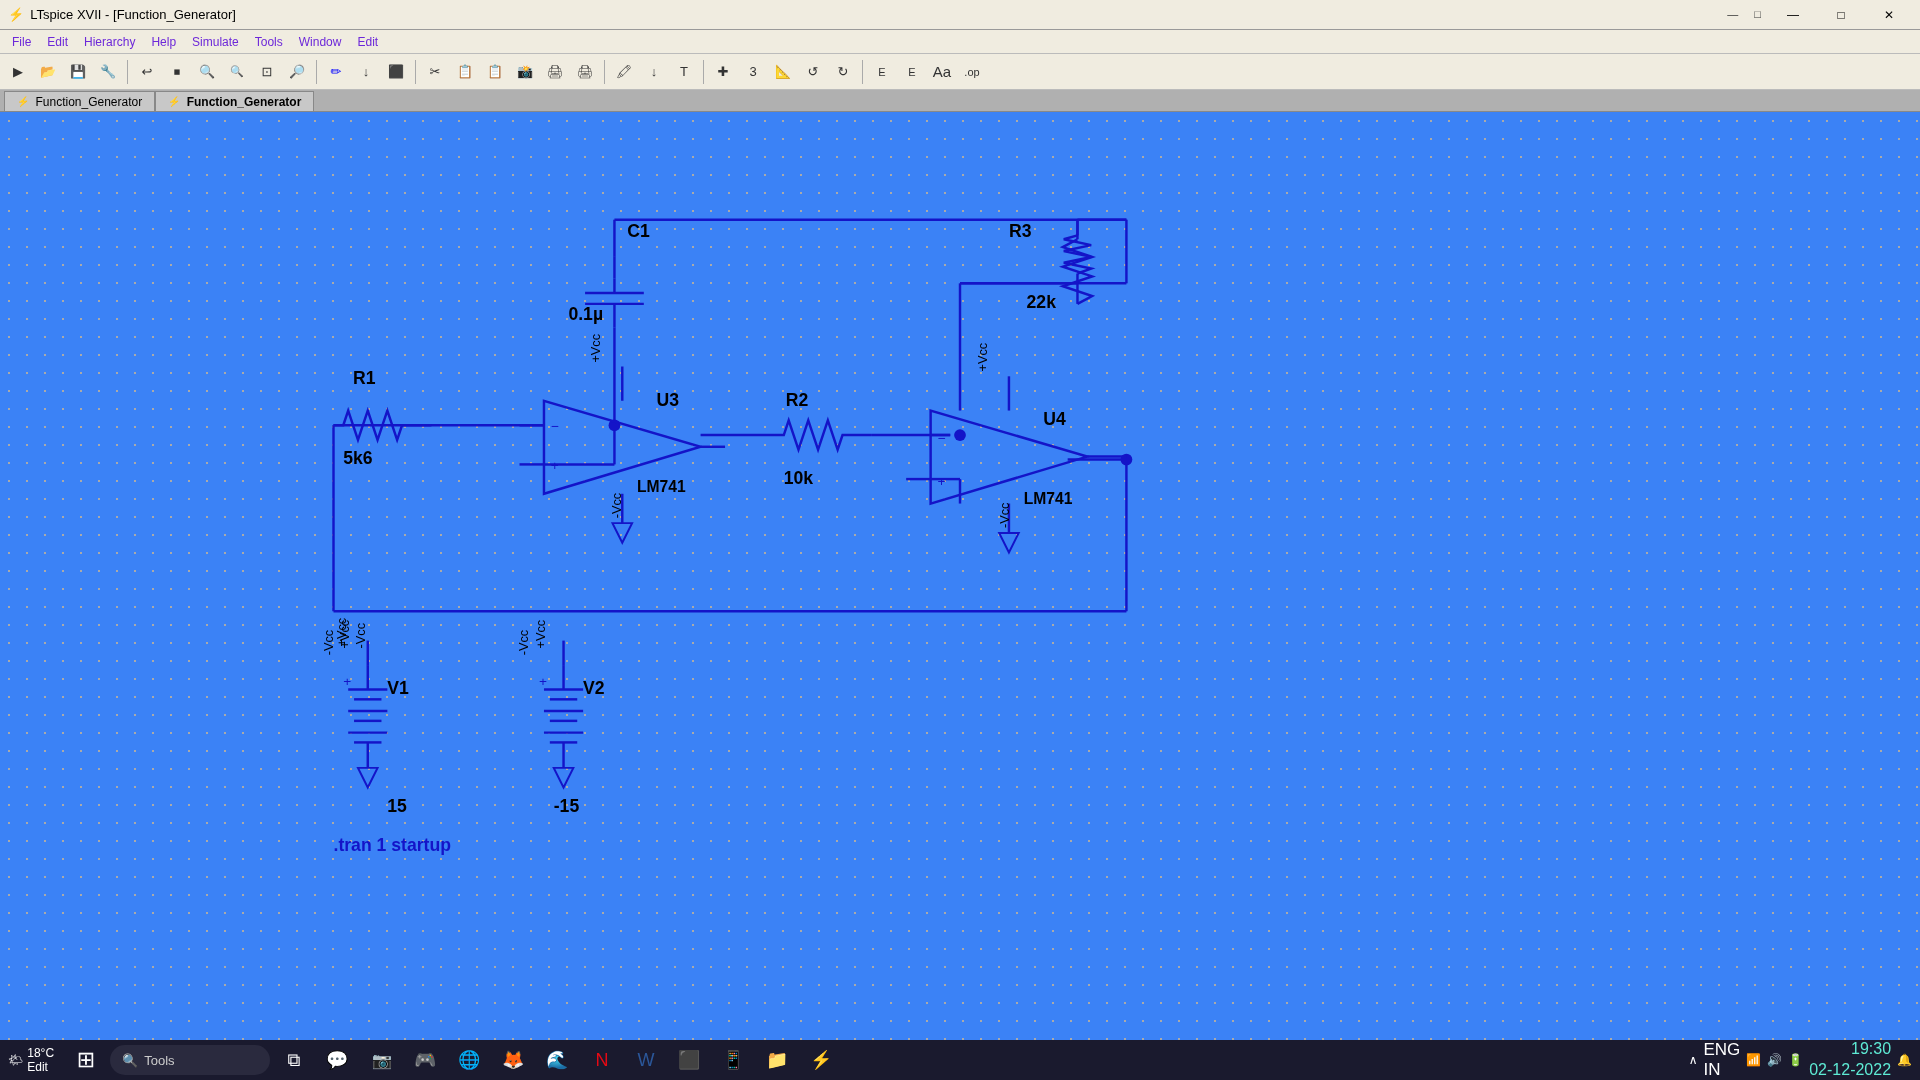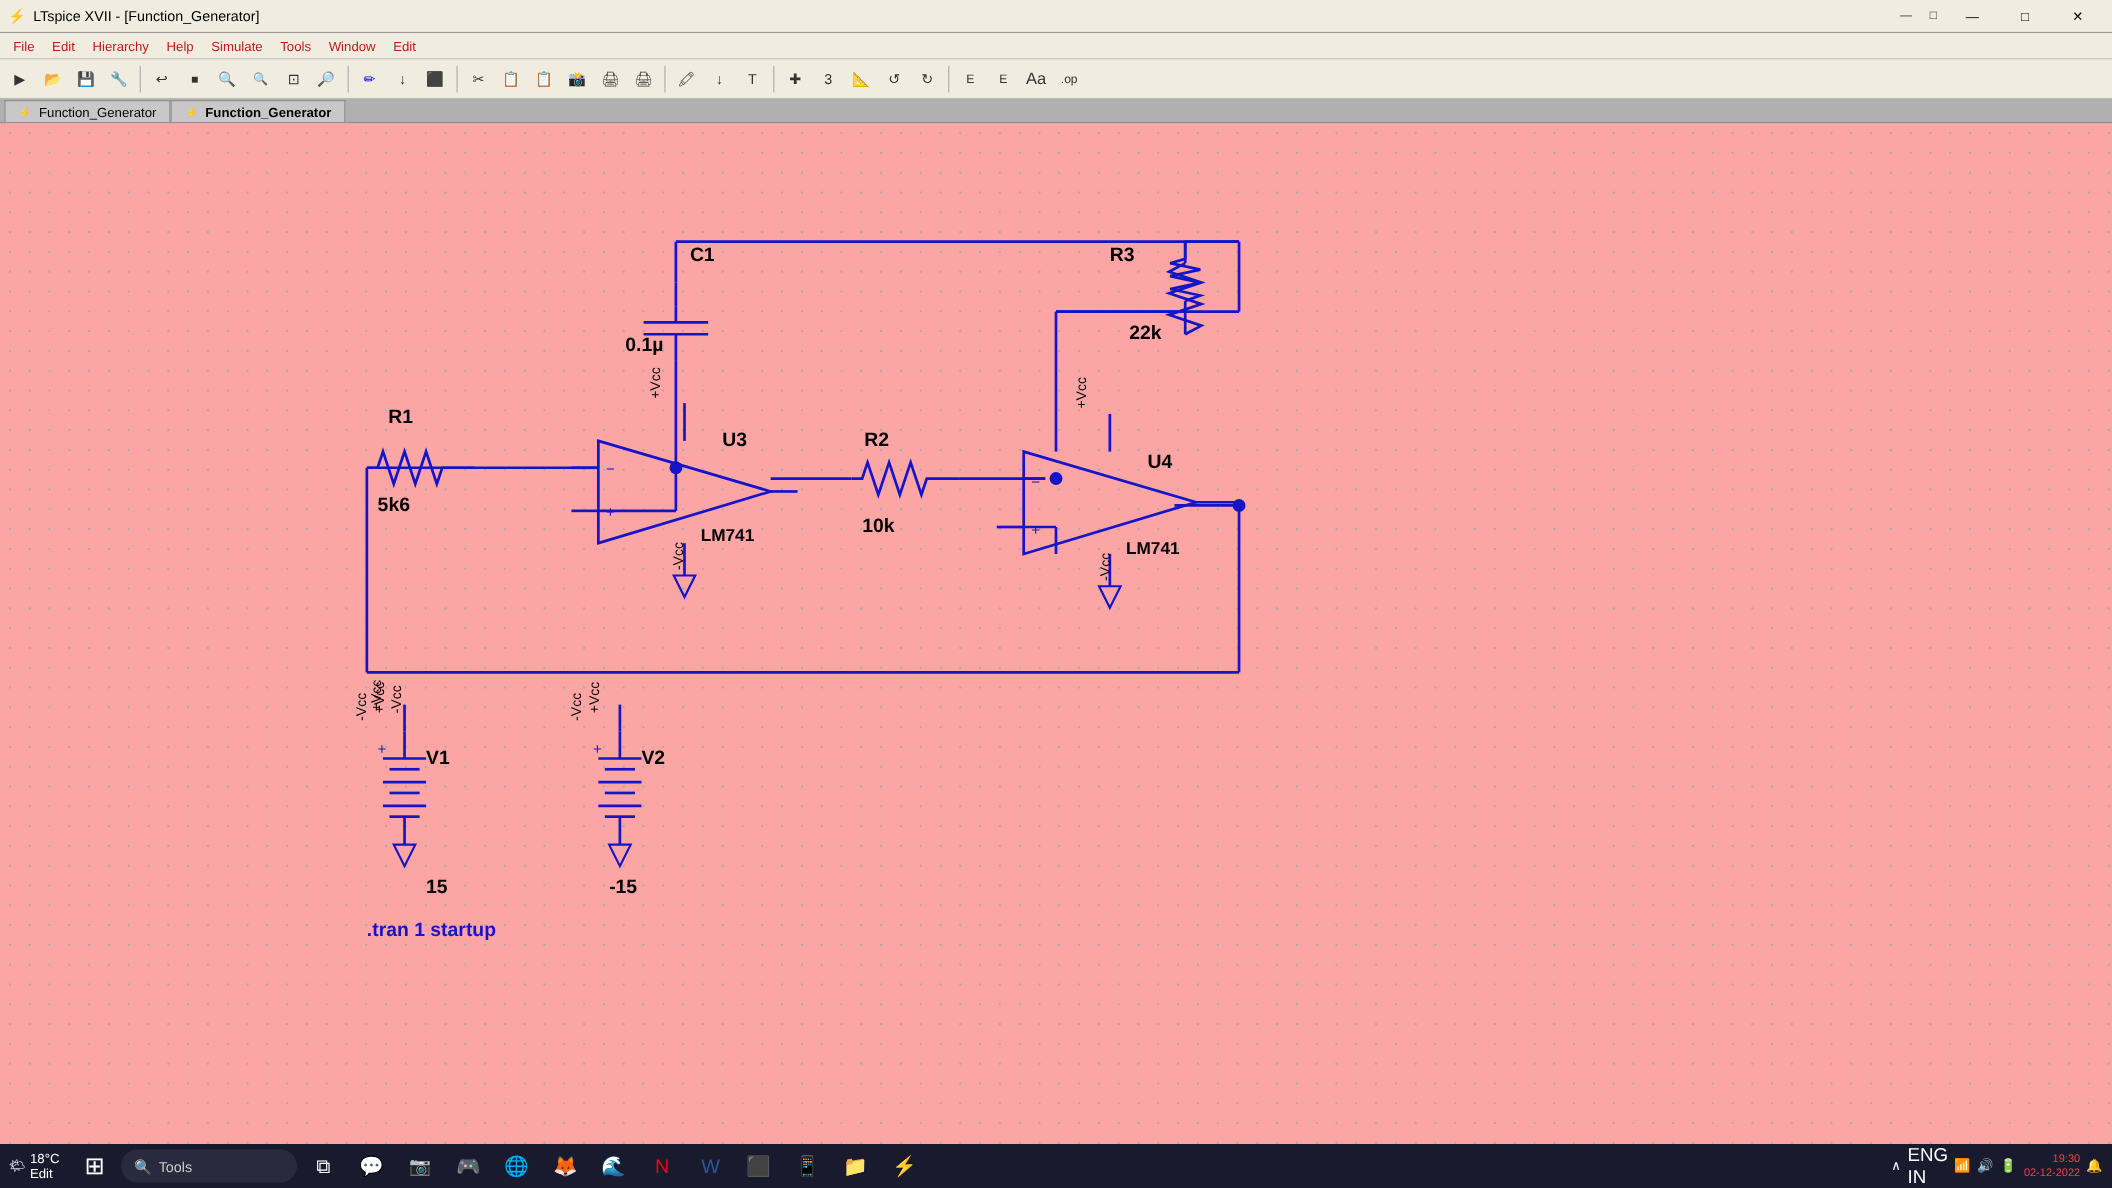--- a/index.html
+++ b/index.html
@@ -17,21 +17,21 @@
     #titlebar .win-controls { display: flex; gap: 2px; }
     #titlebar .win-btn { width: 46px; height: 30px; display: flex; align-items: center; justify-content: center; font-size: 12px; cursor: pointer; color: #000; background: transparent; border: none; }
 
     
     #menubar {
       width: 100%; height: 24px; background: #f0ece0;
       display: flex; align-items: center;
       border-bottom: 1px solid #bbb;
       padding: 0 4px;
     }
-    #menubar span { font-size: 12px; color: #b91c1c; padding: 2px 8px; cursor: pointer; }
+    #menubar span { font-size: 12px; color: #6d28d9; padding: 2px 8px; cursor: pointer; }
 
     
     #toolbar {
       width: 100%; height: 36px; background: #f0ece0;
       display: flex; align-items: center;
       border-bottom: 1px solid #bbb;
       padding: 0 4px; gap: 2px;
     }
     .tb-btn {
       width: 28px; height: 28px; display: flex; align-items: center; justify-content: center;
@@ -53,21 +53,21 @@
       background: #c8c8c8; border: 1px solid #888;
       border-bottom: none; cursor: pointer; color: #000;
     }
     .tab.active { background: #c8c8c8; font-weight: bold; }
     .tab .tab-icon { font-size: 10px; color: #c00; }
 
     
     #canvas {
       width: 100%;
       height: calc(1080px - 30px - 24px - 36px - 22px - 40px);
-      background: #fca5a5;
+      background: #3b82f6;
       position: relative;
       overflow: hidden;
     }
 
     
     #canvas::before {
       content: '';
       position: absolute; top: 0; left: 0; right: 0; bottom: 0;
       background-image: radial-gradient(circle, #aaa 1px, transparent 1px);
       background-size: 18px 18px;
@@ -88,21 +88,21 @@
       height: 30px; background: #2a2a3e; border-radius: 15px;
       display: flex; align-items: center; padding: 0 12px; gap: 6px;
       color: #ccc; font-size: 13px; cursor: pointer; min-width: 160px;
     }
     .tb-icon-btn {
       width: 40px; height: 40px; display: flex; align-items: center; justify-content: center;
       cursor: pointer; border-radius: 4px; color: #fff; font-size: 18px;
     }
     .tb-spacer { flex: 1; }
     .tb-systray { display: flex; align-items: center; gap: 6px; color: #fff; font-size: 12px; }
-    .tb-clock { text-align: right; color: #ef4444; font-size: 10px; line-height: 1.3; }
+    .tb-clock { text-align: right; color: #5eead4; font-size: 16px; line-height: 1.3; }
 
     
     #schematic-svg {
       position: absolute;
       top: 0; left: 0;
       width: 100%; height: 100%;
     }
   </style>
 </head>
 <body>

